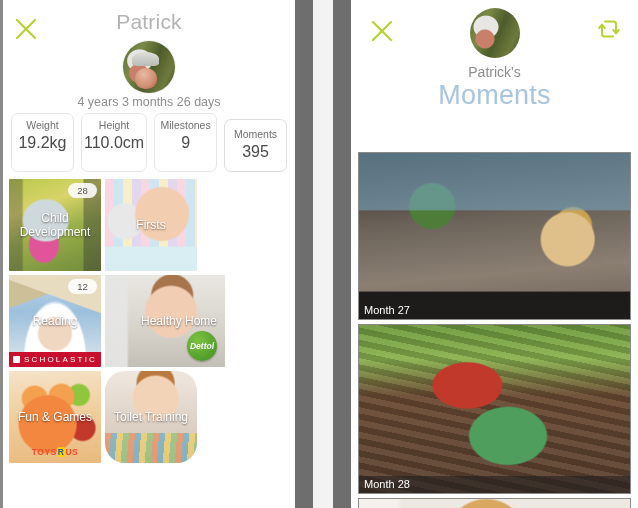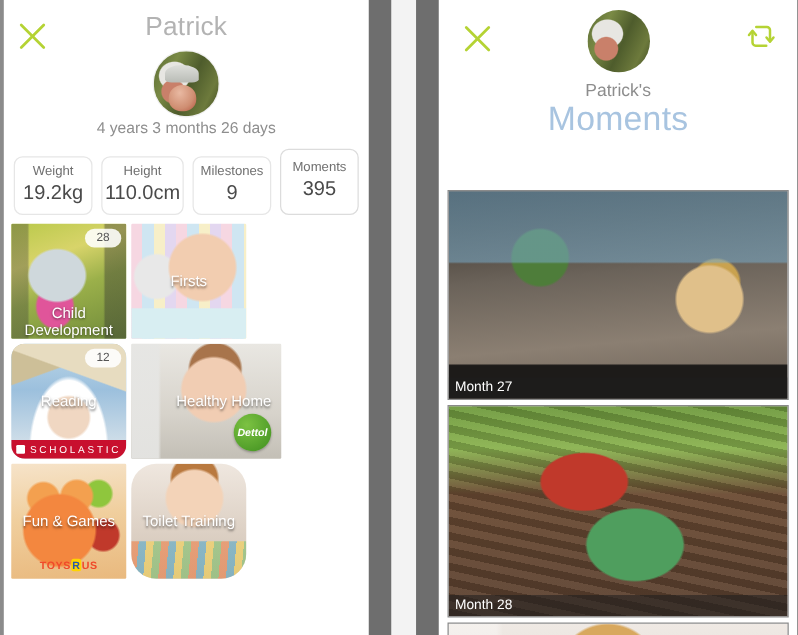--- a/index.html
+++ b/index.html
@@ -58,21 +58,21 @@
   }
   .age-line{
     position:absolute;left:0;right:0;top:95px;text-align:center;
     font-size:12.5px;color:#8e8e8e;
   }
 
   
   .stats{display:flex;gap:7px;padding:0 8px;align-items:flex-end;height:56px;}
   .stat{
     flex:1 1 0;border:1px solid #e6e6e6;border-radius:7px;background:#fff;
-    text-align:center;padding:5px 2px 6px;
+    text-align:center;padding:5px 2px 18px;
   }
   .stat.tall{padding:8px 2px 9px;border-color:#dcdcdc;}
   .stat .lbl{font-size:10.5px;color:#6f6f6f;line-height:13px;}
   .stat .val{font-size:16px;color:#4a4a4a;line-height:20px;margin-top:1px;}
 
   
   .tiles{padding:7px 6px 0;display:flex;flex-wrap:wrap;gap:4px;}
   .tile{
     position:relative;width:92px;height:92px;overflow:hidden;border-radius:1px;
     display:flex;align-items:center;justify-content:center;
@@ -99,32 +99,32 @@
     box-shadow:0 1px 2px rgba(0,0,0,.3);font-style:italic;
   }
   .toysrus{
     position:absolute;z-index:5;left:50%;margin-left:-32px;bottom:4px;width:64px;height:14px;
     font-size:8.5px;font-weight:700;line-height:14px;text-align:center;color:#f04a2a;
     letter-spacing:.5px;
   }
   .toysrus .r{color:#2b59a8;background:#ffd400;padding:0 1px;border-radius:2px;}
 
   
-  .bg-child{background:linear-gradient(160deg,#b9c94a 0%,#d8d46a 30%,#9bb04a 55%,#6f8a3a 100%);align-items:flex-end;}
+  .bg-child{background:linear-gradient(160deg,#b9c94a 0%,#d8d46a 30%,#9bb04a 55%,#6f8a3a 100%);}
   .bg-child:after{content:"";position:absolute;inset:0;background:
     radial-gradient(ellipse at 40% 45%,#cfd8dc 0 22px,rgba(207,216,220,0) 24px),
     radial-gradient(ellipse at 38% 72%,#e0559a 0 14px,rgba(224,85,154,0) 16px),
     linear-gradient(90deg,rgba(60,60,60,.35) 0 14%,rgba(0,0,0,0) 16%),
     linear-gradient(270deg,rgba(50,50,50,.4) 0 18%,rgba(0,0,0,0) 20%);}
   .bg-firsts{background:repeating-linear-gradient(90deg,#f6d7e2 0 9px,#cfe6f2 9px 18px,#f7efc8 18px 27px,#e3d7f0 27px 36px);}
   .bg-firsts:after{content:"";position:absolute;inset:0;background:
     radial-gradient(circle at 62% 38%,#f2cdb0 0 26px,rgba(242,205,176,0) 28px),
     radial-gradient(circle at 22% 46%,#e8e8e8 0 17px,rgba(232,232,232,0) 19px),
     linear-gradient(0deg,#d8eef2 0 26%,rgba(216,238,242,0) 27%);}
-  .bg-reading{background:linear-gradient(180deg,#bcd6e8 0%,#9cc0dd 40%,#dfe7ec 100%);border-radius:11px;}
+  .bg-reading{background:linear-gradient(180deg,#bcd6e8 0%,#9cc0dd 40%,#dfe7ec 100%);}
   .bg-reading:after{content:"";position:absolute;inset:0;background:
     linear-gradient(200deg,#e7dcc0 0 30%,rgba(231,220,192,0) 31%),
     linear-gradient(160deg,#cdbf98 0 26%,rgba(205,191,152,0) 27%),
     radial-gradient(circle at 50% 64%,#f0d7c2 0 16px,rgba(240,215,194,0) 18px),
     radial-gradient(ellipse at 50% 92%,#ffffff 0 30px,rgba(255,255,255,0) 32px);}
   .bg-healthy{background:linear-gradient(180deg,#e9e7e2 0%,#d7d3cb 60%,#c3bfb6 100%);padding-left:28px;}
   .bg-healthy:after{content:"";position:absolute;inset:0;background:
     radial-gradient(circle at 55% 40%,#f1cdb3 0 25px,rgba(241,205,179,0) 27px),
     radial-gradient(circle at 56% 22%,#a8744b 0 20px,rgba(168,116,75,0) 22px),
     linear-gradient(90deg,rgba(230,230,228,.9) 0 18%,rgba(0,0,0,0) 20%);}

